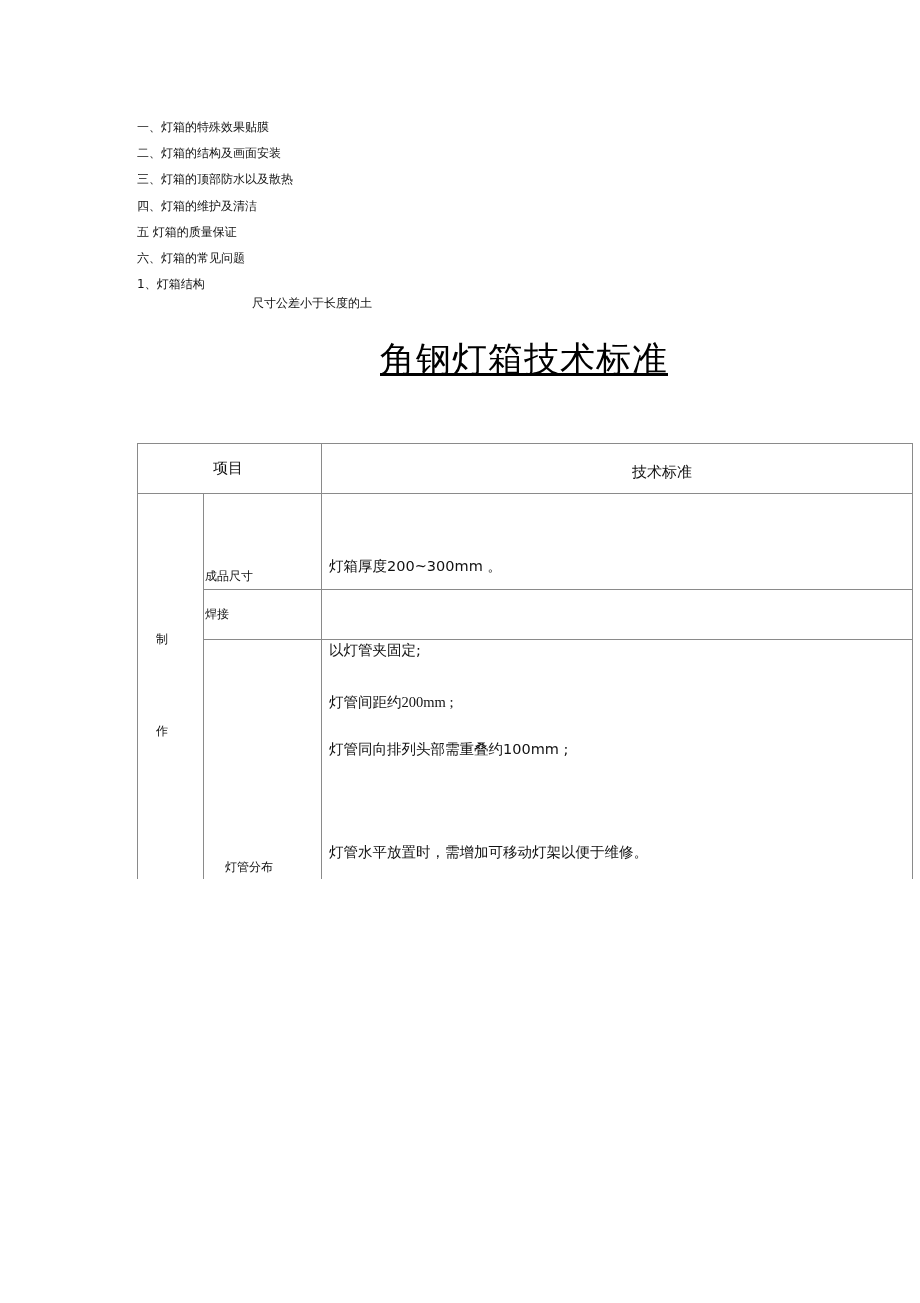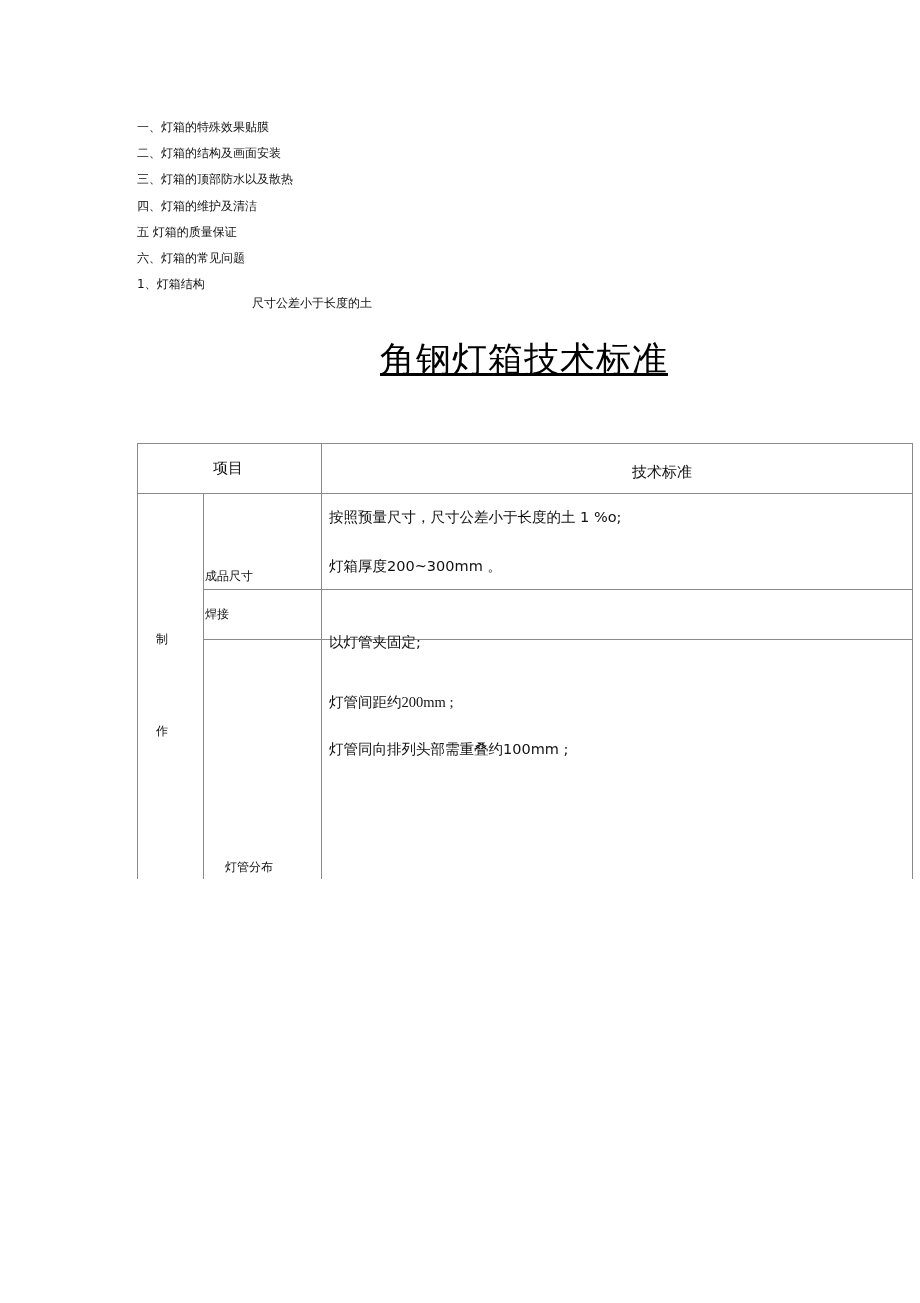--- a/index.html
+++ b/index.html
@@ -51,22 +51,22 @@
   <div class="line v" style="left:184px; top:0; height:436px;"></div>
   <div class="line v" style="left:775px; top:0; height:436px;"></div>
 
   <div class="hdr-text" style="left:76px; top:16px;">项目</div>
   <div class="hdr-text" style="left:447px; top:20px;margin-left:48px;">技术标准</div>
 
   <div class="cell-text" style="left:19px; top:188px;">制</div>
   <div class="cell-text" style="left:19px; top:280px;">作</div>
 
   <div class="cell-text" style="left:68px; top:125px;">成品尺寸</div>
-  <div class="std-line" style="top:65px;">按照预量尺寸，尺寸公差小于长度的土                1  %o;</div>
   <div class="std-line" style="top:114px;">灯箱厚度200~300mm  。</div>
 
   <div class="cell-text" style="left:68px; top:163px;">焊接</div>
 
   <div class="cell-text" style="left:68px; top:416px;padding-left:20px;">灯管分布</div>
-  <div class="std-line" style="top:190px;">以灯管夹固定;</div>
+  <div class="std-line" style="top:198px;">以灯管夹固定;</div>
   <div class="std-line" style="top:250px;font-family:Liberation Serif, serif;">灯管间距约200mm  ;</div>
   <div class="std-line" style="top:297px;">灯管同向排列头部需重叠约100mm  ;</div>
+  <div class="std-line" style="top:400px;">灯管水平放置时，需增加可移动灯架以便于维修。</div>
 </div>
 
 </body></html>

